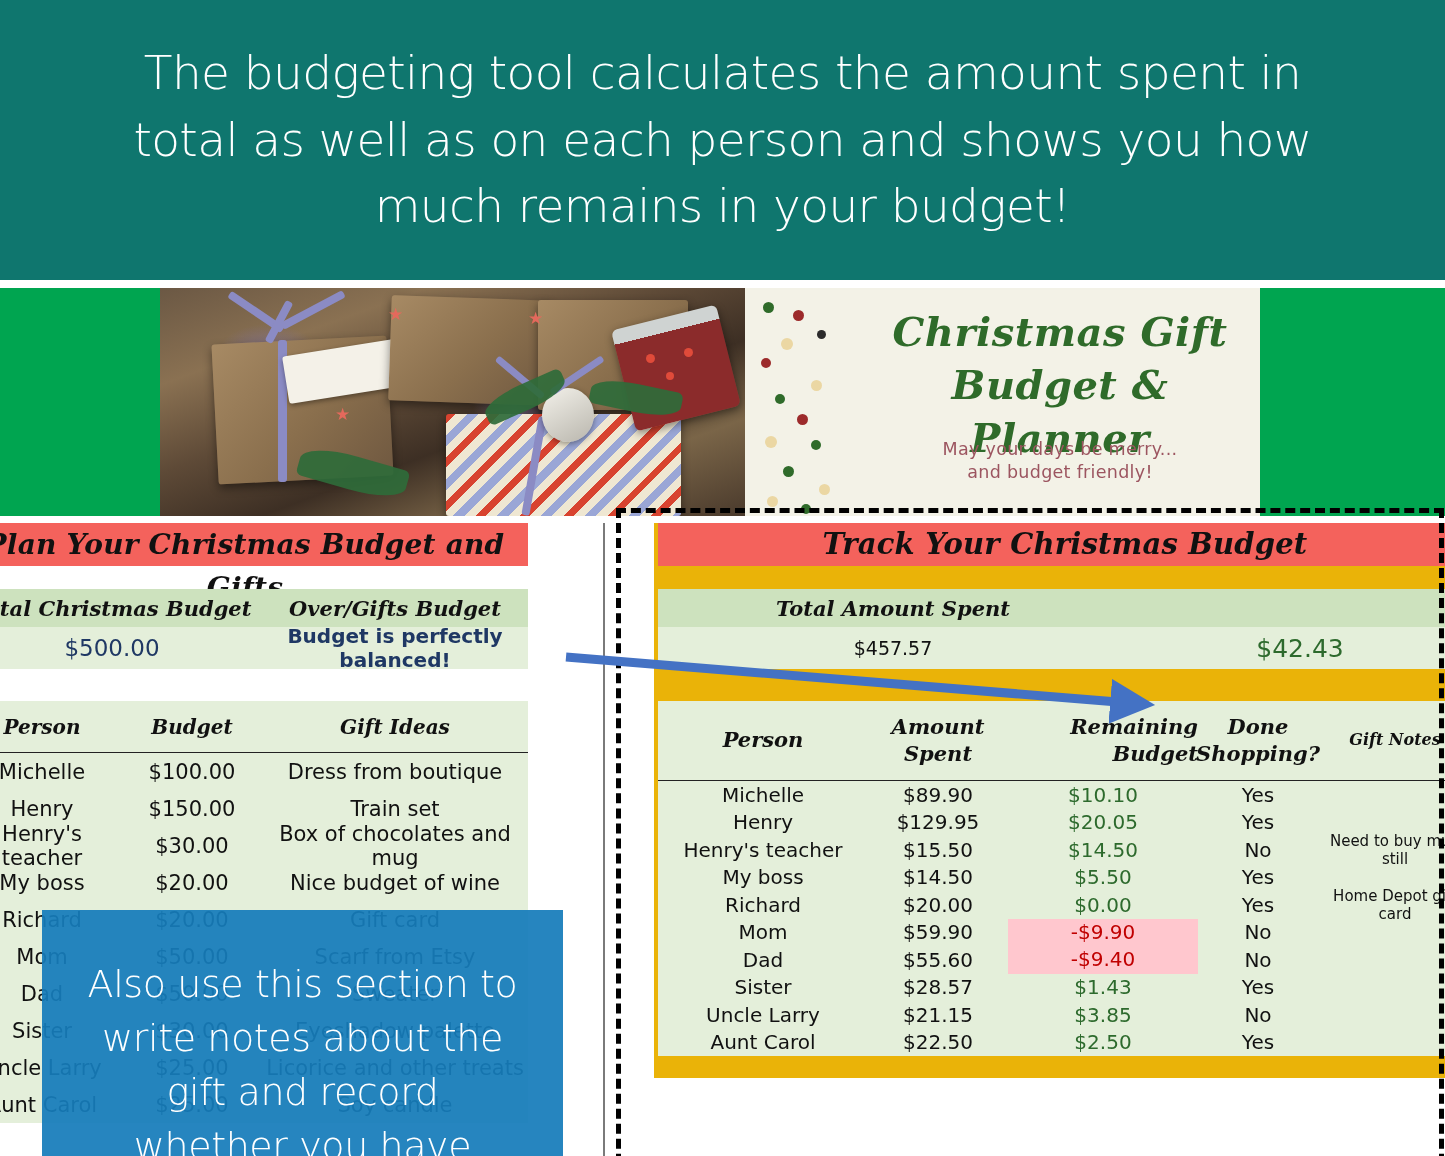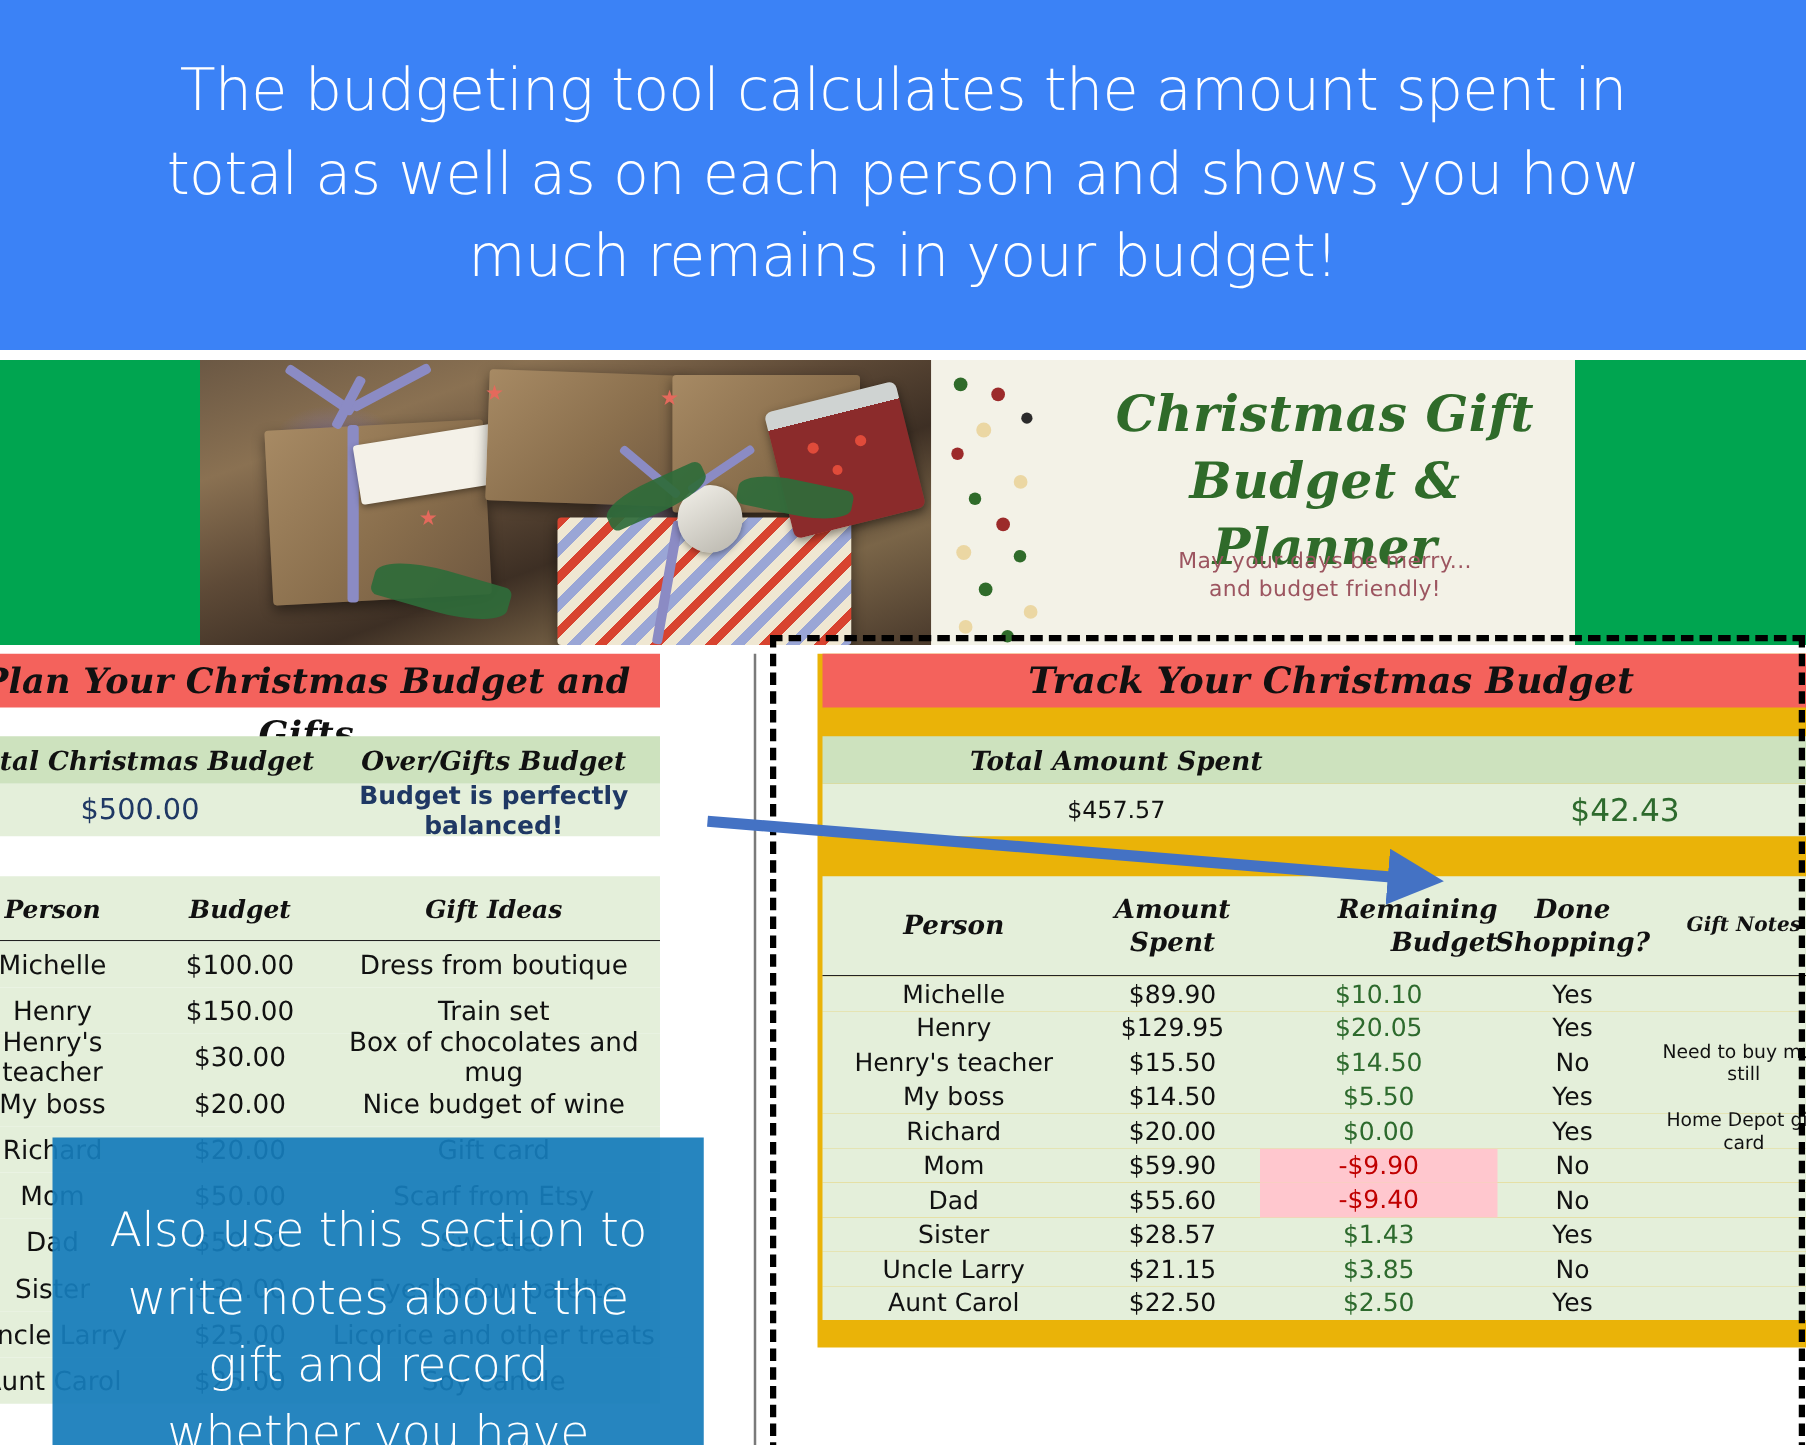--- a/index.html
+++ b/index.html
@@ -7,21 +7,21 @@
     width: 1445px; height: 1156px;
     background: #ffffff;
     font-family: "Liberation Sans", sans-serif;
     overflow: hidden;
   }
   #root { position: relative; width: 1445px; height: 1156px; background:#fff; }
 
   
   .caption-banner {
     position: absolute; left: 0; top: 0; width: 1445px; height: 280px;
-    background: #3b82f6;
+    background: #0f766e;
     display: flex; align-items: center; justify-content: center;
   }
   .caption-text {
     color: #ffffff;
     font-family: "DejaVu Sans", sans-serif;
     font-size: 47px;
     line-height: 1.42;
     text-align: center;
     font-weight: 300;
     letter-spacing: -0.6px;

